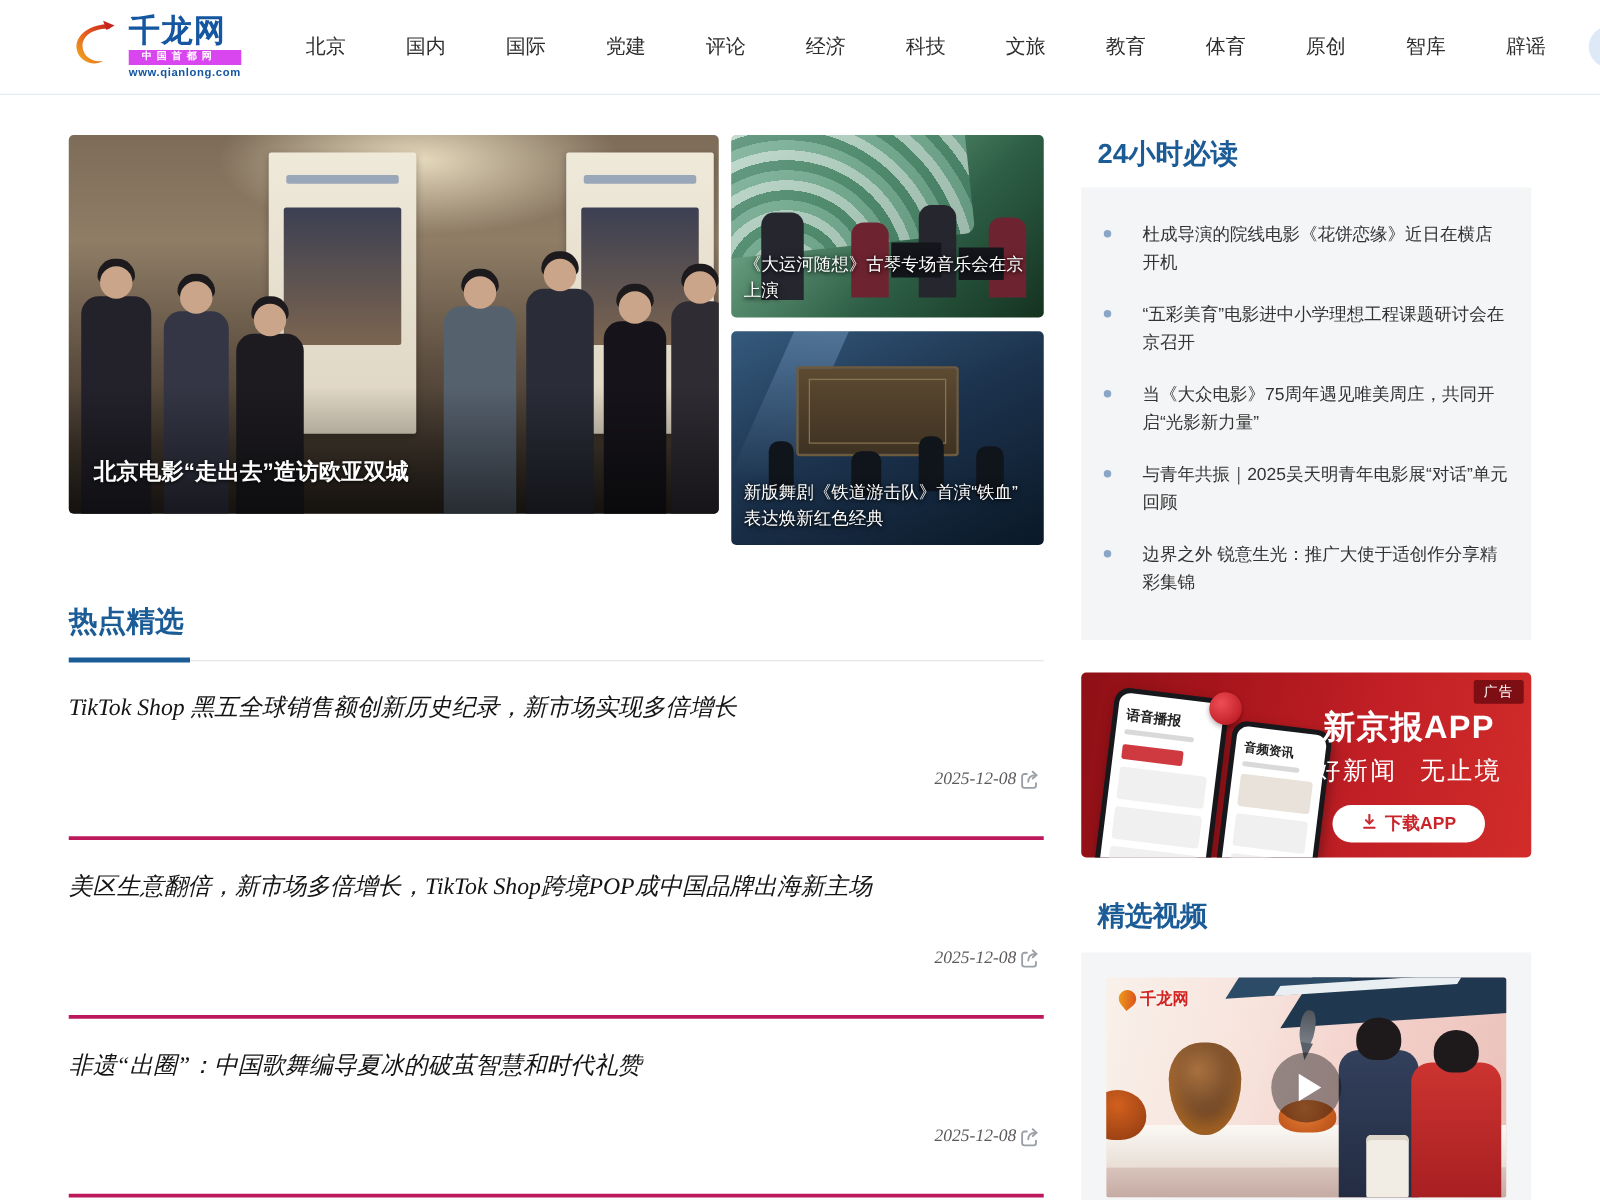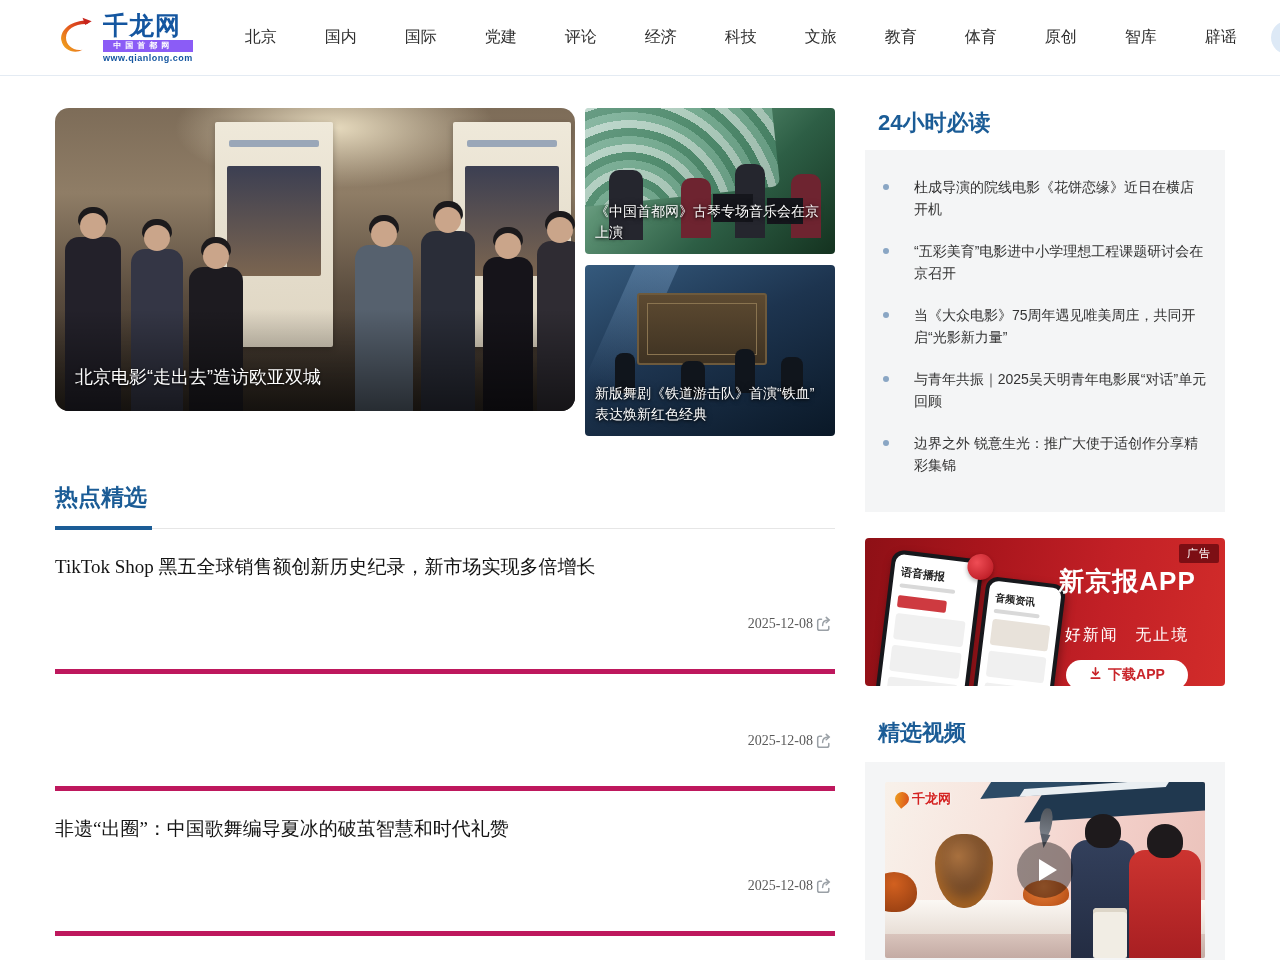--- a/index.html
+++ b/index.html
@@ -5,37 +5,37 @@
   * { margin:0; padding:0; box-sizing:border-box; }
   html,body { width:1280px; height:960px; overflow:hidden; background:#fff;
     font-family:"Liberation Sans", sans-serif; color:#333; }
 
   
   .header { height:76px; display:flex; align-items:center; padding:0 40px 0 55px;
     border-bottom:1px solid #e4ebf3; background:#fff; }
   .logo { display:flex; align-items:center; gap:4px; cursor:pointer; }
   .logo-text { display:flex; flex-direction:column; line-height:1; }
   .logo-title { color:#1456a0; font-weight:bold; font-size:25px; letter-spacing:1px; }
-  .logo-sub { background:#8b5cf6; color:#fff; font-size:8px; letter-spacing:4px;
+  .logo-sub { background:#d946ef; color:#fff; font-size:8px; letter-spacing:4px;
     text-align:center; padding:2px 13px 2px 4px; margin-top:2px; font-weight:bold;font-family:Liberation Mono, monospace; }
   .logo-url { color:#1456a0; font-size:9px; font-weight:bold; margin-top:2px; letter-spacing:.5px; }
   .nav { display:flex; align-items:center; margin-left:28px; }
   .nav-item { font-size:16px; color:#2f2f2f; padding:8px 16px; margin:0 8px; cursor:pointer; white-space:nowrap; }
   .more-pill { background:#dde9f6; color:#2a6cab; font-size:15px; padding:7px 14px;
     border-radius:17px; margin-left:10px; cursor:pointer; white-space:nowrap; }
 
   
   .main { display:flex; padding:32px 55px 0; gap:30px; }
   .col-left { width:780px; flex:none; }
   .col-right { width:360px; flex:none; }
 
   
   .hero { display:flex; gap:10px; }
-  .hero-main { position:relative; width:520px; height:303px; border-radius:14px; overflow:hidden; cursor:pointer;
-    background:linear-gradient(180deg,#7d6c58 0%,#8f7d66 28%,#5a4c3e 62%,#2e2720 100%); }
+  .hero-main { position:relative; width:520px; height:303px; border-radius:4px; overflow:hidden; cursor:pointer;
+    background:linear-gradient(180deg,#7d6c58 0%,#8f7d66 28%,#5a4c3e 62%,#2e2720 100%);font-weight:bold; }
   .hm-light { position:absolute; top:-40px; left:120px; width:320px; height:120px; border-radius:50%;
     background:radial-gradient(closest-side, rgba(255,244,214,.8), rgba(255,244,214,0)); }
   .banner { position:absolute; top:14px; width:118px; height:225px; background:linear-gradient(180deg,#efe9da,#ded5c2);
     border-radius:2px; box-shadow:0 2px 6px rgba(0,0,0,.25); }
   .banner .bnr-art { position:absolute; left:12px; right:12px; top:44px; height:110px;
     background:linear-gradient(180deg,#3c3f52,#7b6550); border-radius:2px; }
   .banner .bnr-line { position:absolute; left:14px; right:14px; top:18px; height:7px; background:#9aa7b8; border-radius:2px; }
   .fig { position:absolute; bottom:-6px; border-radius:14px 14px 0 0; }
   .fig .head { position:absolute; top:-24px; left:50%; transform:translateX(-50%);
     width:26px; height:26px; border-radius:50%; background:#caa58a; }
@@ -61,21 +61,21 @@
   .t-train .car:before { content:""; position:absolute; inset:8px; border:1px solid #8a7450; }
   .t-train .beam { position:absolute; top:-30px; left:30px; width:40px; height:160px; transform:rotate(24deg);
     background:linear-gradient(180deg, rgba(160,200,240,.35), rgba(160,200,240,0)); }
   .t-train .sil { position:absolute; background:#10151c; border-radius:8px 8px 0 0; }
 
   
   .hot { margin-top:46px; }
   .sec-title { font-size:23px; font-weight:bold; color:#1b5c96; line-height:30px; }
   .sec-rule { position:relative; height:1px; background:#e6e6e6; margin-top:16px; }
   .sec-rule:before { content:""; position:absolute; left:0; top:-2px; width:97px; height:4px; background:#1b5c96; }
-  .news-item { padding:24px 0 34px; border-bottom:5px solid #be185d; cursor:pointer; }
+  .news-item { padding:24px 0 34px; border-bottom:3px solid #be185d; cursor:pointer;font-style:italic; }
   .news-title { font-family:"Liberation Serif", serif; font-size:19px; color:#141414; line-height:28px; }
   .news-meta { margin-top:32px; display:flex; align-items:center; justify-content:flex-end;margin-left:17px; }
   .news-date { font-family:"Liberation Serif", serif; font-size:14px; color:#5a5a5a; }
   .share-btn { width:22px; height:22px; display:flex; align-items:center; justify-content:center; cursor:pointer; }
 
   
   .sb-title { font-size:22px; font-weight:bold; color:#1b5c96; line-height:26px; margin:2px 0 14px 13px; }
   .must-box { background:#f4f5f6; padding:26px 18px 16px; }
   .must-item { display:flex; gap:25px; margin-bottom:20px; font-size:14px; line-height:22px; color:#333; cursor:pointer; }
   .dot { flex:none; width:6px; height:6px; border-radius:50%; background:#8aa6c4; margin-top:8px; }
@@ -89,21 +89,21 @@
   .phone-2 { left:112px; top:42px; width:80px; height:160px; transform:rotate(7deg); }
   .phone-screen { width:100%; height:100%; background:#fff; border-radius:9px; overflow:hidden; padding:10px 7px; }
   .ps-title { font-size:11px; font-weight:bold; color:#222; }
   .ps-sub { margin-top:4px; height:4px; width:80%; background:#d9d9d9; border-radius:2px; }
   .ps-chip { margin-top:8px; height:12px; background:#c9252b; border-radius:2px; width:70%; opacity:.9; }
   .ps-card { margin-top:6px; height:26px; background:#f0f0f0; border-radius:3px; }
   .badge { position:absolute; top:-6px; right:-10px; width:26px; height:26px; border-radius:50%;
     background:radial-gradient(circle at 35% 35%, #ef4d55, #b3121c); box-shadow:0 2px 4px rgba(0,0,0,.3); }
   .ad-right { position:absolute; right:20px; top:26px; width:156px; text-align:center; color:#fff; }
   .ad-app { font-size:26px; font-weight:bold; letter-spacing:1px; white-space:nowrap; }
-  .ad-slogan { margin-top:26px; font-size:16px; letter-spacing:2px; word-spacing:10px; white-space:nowrap; }
+  .ad-slogan { margin-top:4px; font-size:20px; letter-spacing:2px; word-spacing:10px; white-space:nowrap; }
   .ad-btn { margin:14px auto 0; width:122px; height:30px; background:#fff; border-radius:16px;
     display:flex; align-items:center; justify-content:center; gap:6px; color:#c9252b; font-size:14px; font-weight:bold; cursor:pointer; }
 
   .vid-sec-title { margin-top:34px; }
   .video-box { background:#f4f5f6; margin-top:16px; padding:20px 20px 40px; }
   .video-thumb { position:relative; width:320px; height:176px; overflow:hidden; border-radius:2px; cursor:pointer;
     background:linear-gradient(105deg,#f8f1ea 0%,#f7e3dc 35%,#f3cfc9 65%,#e9c0b8 100%); }
   .ceil { position:absolute; background:#20384f; }
   .c1 { top:-18px; right:-30px; width:190px; height:52px; transform:skewX(-35deg) rotate(-4deg); }
   .c2 { top:-26px; right:120px; width:90px; height:40px; transform:skewX(-35deg) rotate(-4deg); background:#2c4b66; }
@@ -228,21 +228,21 @@
 
       <div class="hero-side">
         <div class="hero-thumb t-concert">
           <div class="screen"></div>
           <div class="perf" style="left:24px;top:62px;width:34px;height:70px"></div>
           <div class="perf robe" style="left:96px;top:70px;width:30px;height:60px"></div>
           <div class="perf" style="left:150px;top:56px;width:30px;height:74px"></div>
           <div class="perf robe" style="left:206px;top:66px;width:30px;height:64px"></div>
           <div class="stand" style="left:128px;top:86px;width:40px;height:28px"></div>
           <div class="stand" style="left:182px;top:90px;width:36px;height:26px"></div>
-          <div class="thumb-cap">《中国首都网》古琴专场音乐会在京上演</div>
+          <div class="thumb-cap">《大运河随想》古琴专场音乐会在京上演</div>
         </div>
         <div class="hero-thumb t-train" style="height:171px">
           <div class="beam"></div>
           <div class="car"></div>
           <div class="sil" style="left:30px;top:88px;width:20px;height:40px"></div>
           <div class="sil" style="left:96px;top:96px;width:24px;height:36px"></div>
           <div class="sil" style="left:150px;top:84px;width:20px;height:44px"></div>
           <div class="sil" style="left:196px;top:92px;width:22px;height:40px"></div>
           <div class="thumb-cap">新版舞剧《铁道游击队》首演“铁血”表达焕新红色经典</div>
         </div>
@@ -261,20 +261,21 @@
             <svg width="20" height="20" viewBox="0 0 20 20" fill="none" stroke="#9aa0a6" stroke-width="1.5" stroke-linecap="round">
               <path d="M7.5 5.2 H5.6 A1.9 1.9 0 0 0 3.7 7.1 V14.4 A1.9 1.9 0 0 0 5.6 16.3 H12.9 A1.9 1.9 0 0 0 14.8 14.4 V12.5"></path>
               <path d="M8.6 11.4 C8.6 8.2 10.8 6.2 14.6 6.1"></path>
               <path d="M12.2 3.4 L15.2 6.1 L12.2 8.8"></path>
             </svg>
           </span>
         </div>
       </div>
 
       <div class="news-item">
+        <div class="news-title">美区生意翻倍，新市场多倍增长，TikTok Shop跨境POP成中国品牌出海新主场</div>
         <div class="news-meta">
           <span class="news-date">2025-12-08</span>
           <span class="share-btn">
             <svg width="20" height="20" viewBox="0 0 20 20" fill="none" stroke="#9aa0a6" stroke-width="1.5" stroke-linecap="round">
               <path d="M7.5 5.2 H5.6 A1.9 1.9 0 0 0 3.7 7.1 V14.4 A1.9 1.9 0 0 0 5.6 16.3 H12.9 A1.9 1.9 0 0 0 14.8 14.4 V12.5"></path>
               <path d="M8.6 11.4 C8.6 8.2 10.8 6.2 14.6 6.1"></path>
               <path d="M12.2 3.4 L15.2 6.1 L12.2 8.8"></path>
             </svg>
           </span>
         </div>

